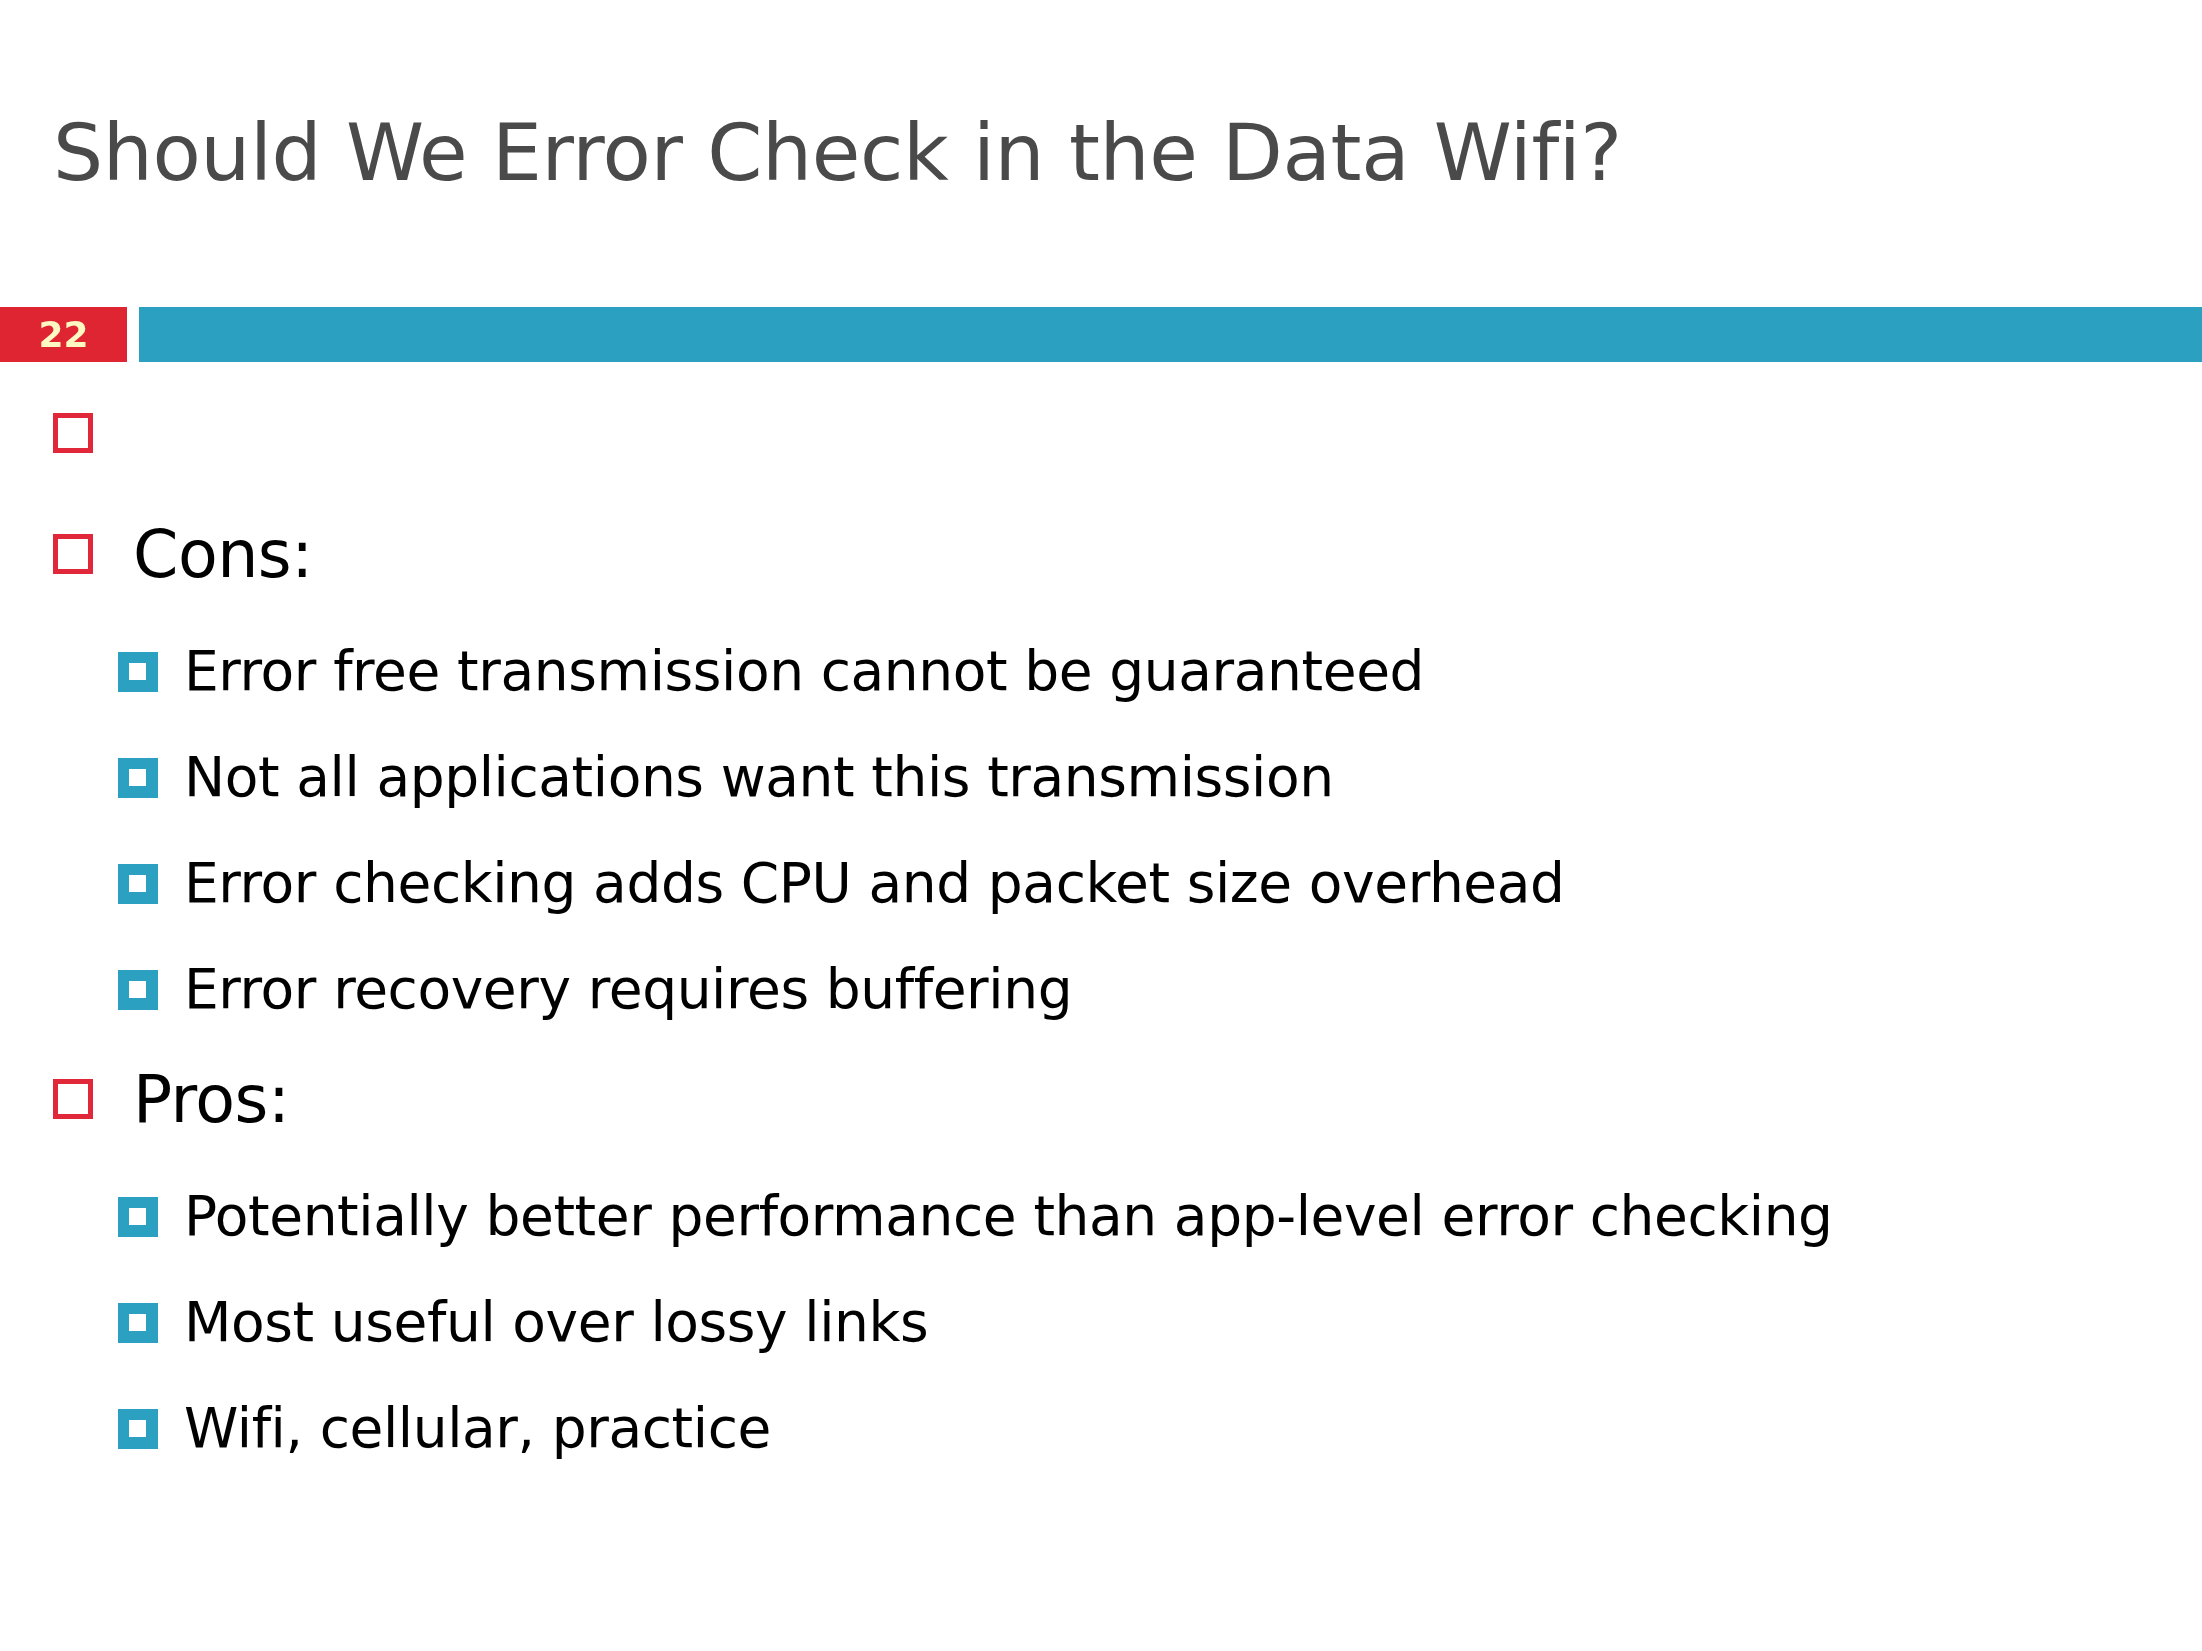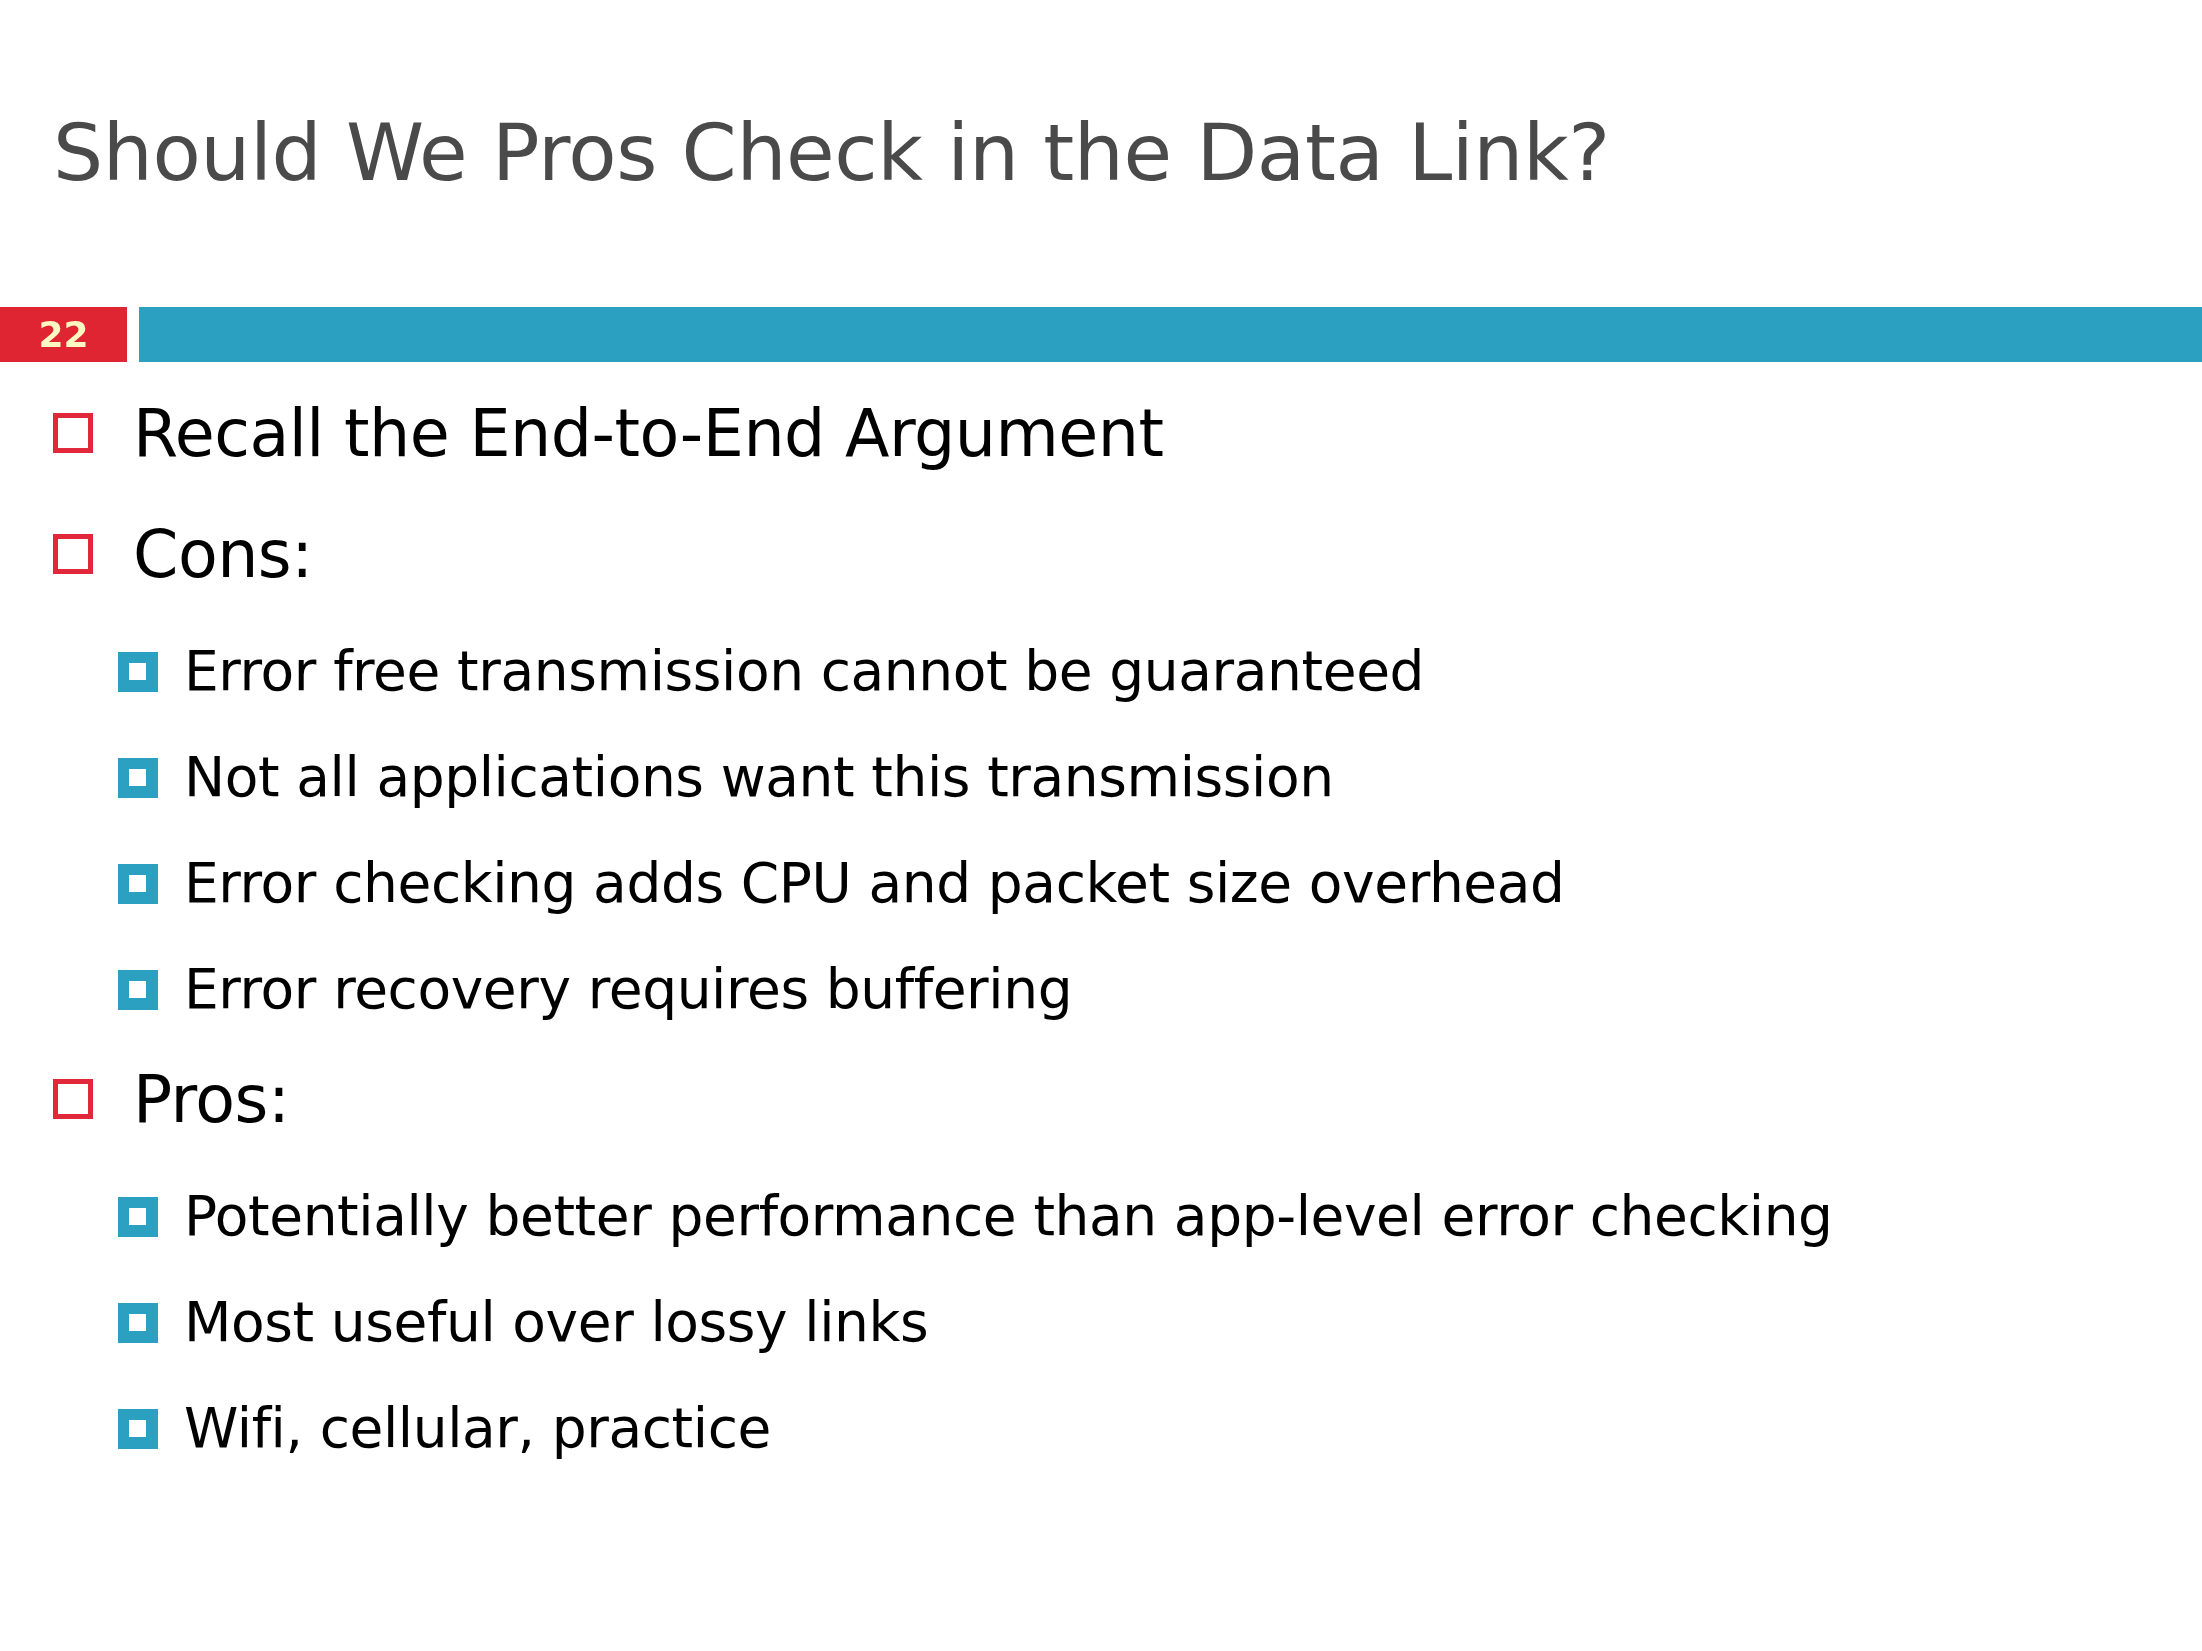--- a/index.html
+++ b/index.html
@@ -147,32 +147,31 @@
     line-height: 76px;
     letter-spacing: -0.4px;
   }
 </style>
 </head>
 <body>
 
 <div class="slide">
 
   <div class="title-area">
-    <h1 class="slide-title">Should We Pros Check in the Data Link?</h1>
+    <h1 class="slide-title">Should We Error Check in the Data Wifi?</h1>
   </div>
 
   <div class="accent-row">
     <div class="slide-number-badge">22</div>
     <div class="accent-bar"></div>
   </div>
 
   <div class="body-area">
       <div class="bullet-line level-1">
         <span class="marker marker-l1"></span>
-        <span class="bullet-text">Recall the End-to-End Argument</span>
       </div>
       <div class="bullet-line level-1">
         <span class="marker marker-l1"></span>
         <span class="bullet-text">Cons:</span>
       </div>
       <div class="bullet-line level-2">
         <span class="marker marker-l2"></span>
         <span class="bullet-text">Error free transmission cannot be guaranteed</span>
       </div>
       <div class="bullet-line level-2">

